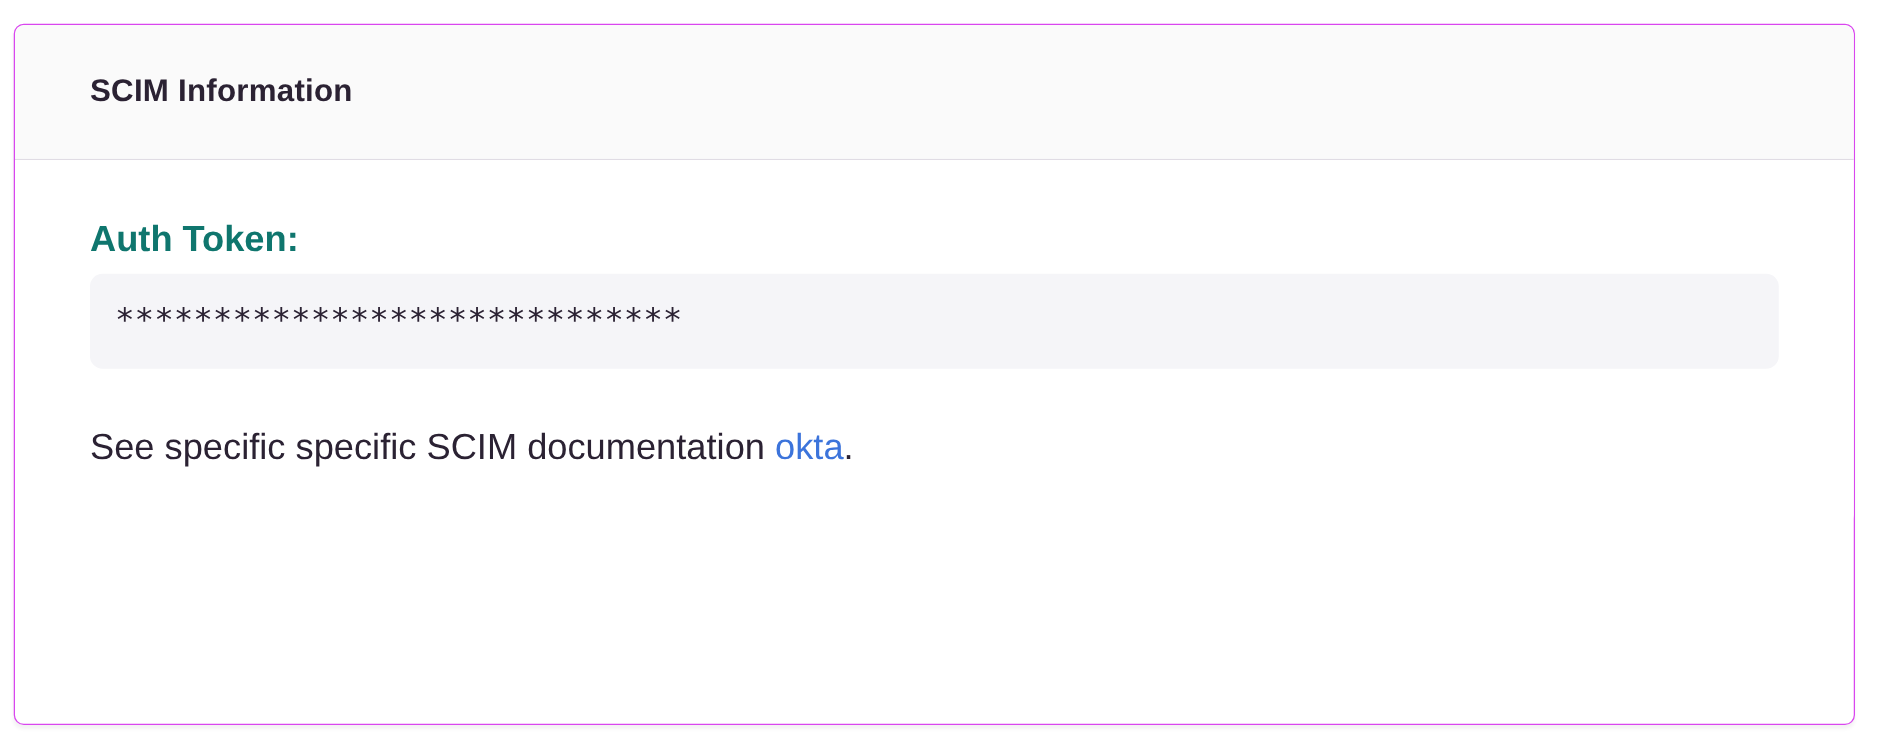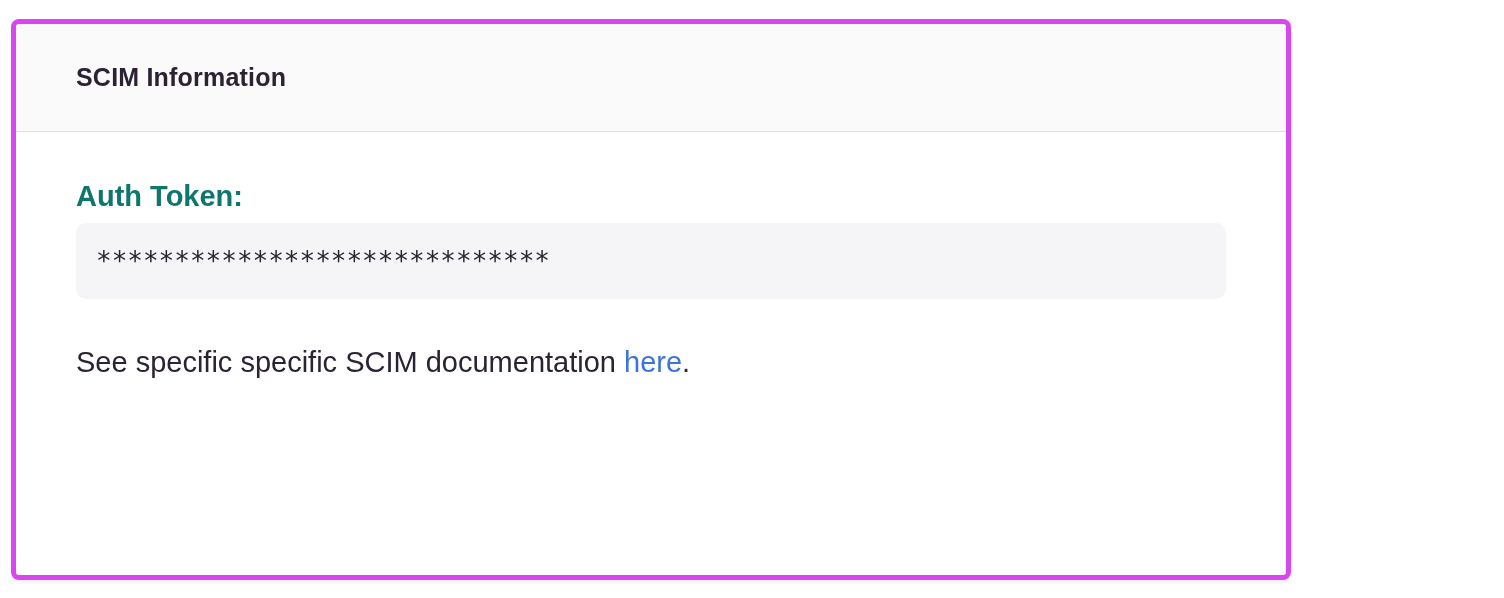--- a/index.html
+++ b/index.html
@@ -7,24 +7,24 @@
     width: 1504px;
     height: 598px;
     background: #ffffff;
     font-family: "Liberation Sans", sans-serif;
     overflow: hidden;
   }
   .panel {
     position: absolute;
     left: 11px;
     top: 19px;
-    width: 1280px;
+    width: 1473px;
     height: 561px;
     background: #ffffff;
-    border: 5px solid #d946ef;
+    border: 1px solid #d946ef;
     border-radius: 8px;
     box-shadow: 0 3px 3px rgba(43, 34, 51, 0.06);
   }
   .panel-header {
     height: 108px;
     display: flex;
     align-items: center;
     padding: 0 60px;
     background: #fafafa;
     border-bottom: 1px solid #e0dce4;
@@ -78,16 +78,16 @@
 <div class="panel">
   <div class="panel-header">
     <span class="panel-title">SCIM Information</span>
   </div>
   <div class="panel-body">
 
     <div class="field-label">Auth Token:</div>
     <div class="code-block">*****************************</div>
 
 
-    <p class="footer-note"><span>See specific specific SCIM documentation </span><a>here</a><span>.</span></p>
+    <p class="footer-note"><span>See specific specific SCIM documentation </span><a>okta</a><span>.</span></p>
 
   </div>
 </div>
 
 </body></html>

